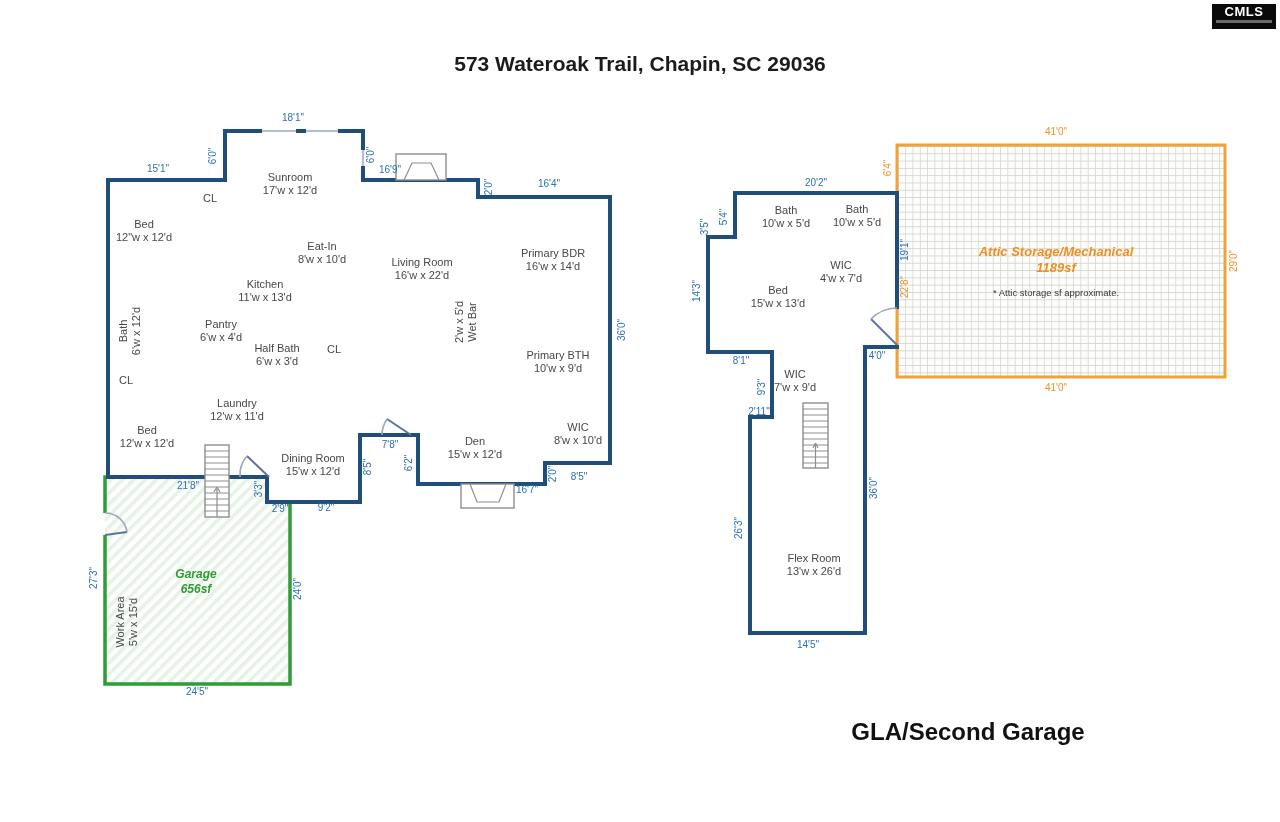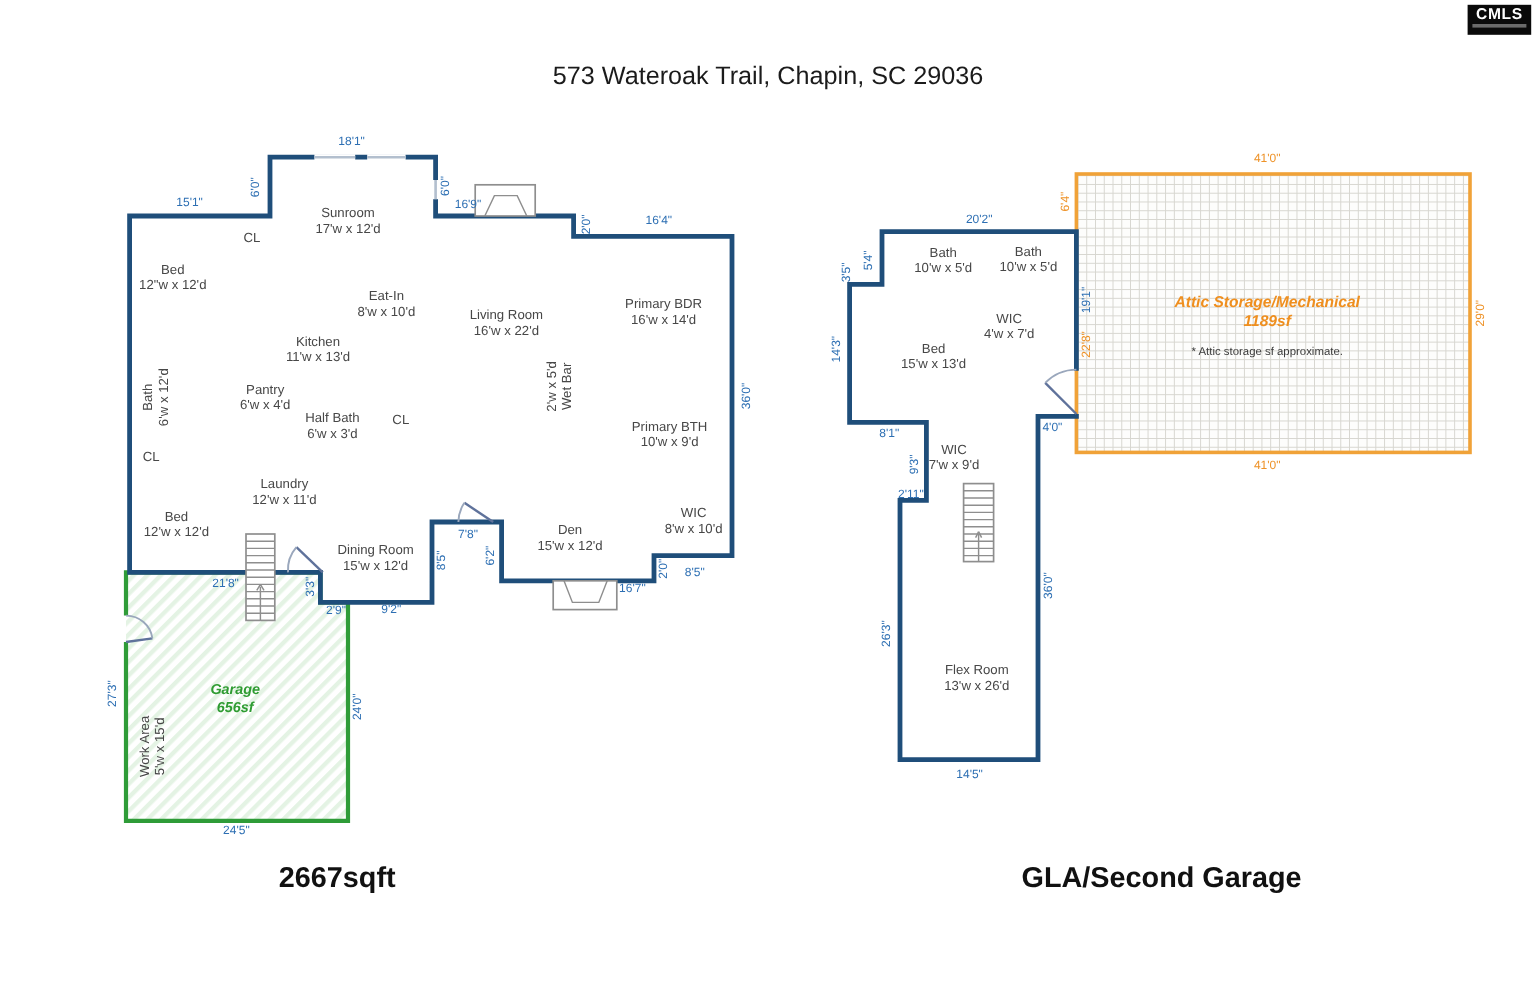--- a/index.html
+++ b/index.html
@@ -1,23 +1,23 @@
 <!DOCTYPE html>
 <html><head>
 <meta charset="utf-8">
 <style>
   html,body{margin:0;padding:0;background:#ffffff;}
   body{width:1280px;height:822px;position:relative;overflow:hidden;
        font-family:"Liberation Sans",sans-serif;}
   .page-title{position:absolute;top:52px;left:0;width:1280px;text-align:center;
-       font-size:21px;font-weight:normal;color:#1b1b1b;}
+       font-size:21px;font-weight:bold;color:#1b1b1b;}
   .floor-label{position:absolute;top:714px;width:406px;text-align:center;
        font-size:24px;font-weight:bold;color:#111;line-height:35px;}
   #f1-label{left:78px;} #f2-label{left:765px;}
-  .logo{position:absolute;top:4px;right:4px;width:53px;height:25px;background:#0a0a0a;
+  .logo{position:absolute;top:4px;right:4px;width:64px;height:25px;background:#0a0a0a;
        color:#fff;text-align:center;}
   .logo .logo-main{font-size:13px;font-weight:bold;letter-spacing:.5px;line-height:16px;display:block;}
   .logo .logo-sub{display:block;height:3px;margin:0 4px;background:#6a6a6a;}
   svg{position:absolute;top:0;left:0;}
   svg text{font-family:"Liberation Sans",sans-serif;text-anchor:middle;}
   .dim{font-size:10px;fill:#2d6fb3;}
   .dim-o{font-size:10px;fill:#ee9227;}
   .room{font-size:11px;fill:#474747;}
   .g-name{font-size:12px;font-weight:bold;font-style:italic;fill:#2f9c32;}
   .a-name{font-size:13px;font-weight:bold;font-style:italic;fill:#ef8f1f;}
@@ -221,17 +221,16 @@
       <text class="room" x="814" y="562">Flex Room</text>
       <text class="room" x="814" y="575">13'w x 26'd</text>
       <text class="a-name" x="1056" y="256">Attic Storage/Mechanical</text>
       <text class="a-name" x="1056" y="272">1189sf</text>
       <text class="a-note" x="1056" y="296">* Attic storage sf approximate.</text>
     </g>
   </g>
 </svg>
 
 <div class="floor-label" id="f1-label">
-  <div>2667sqft</div>
 </div>
 <div class="floor-label" id="f2-label">
   <div>GLA/Second Garage</div>
 </div>
 
 </body></html>

